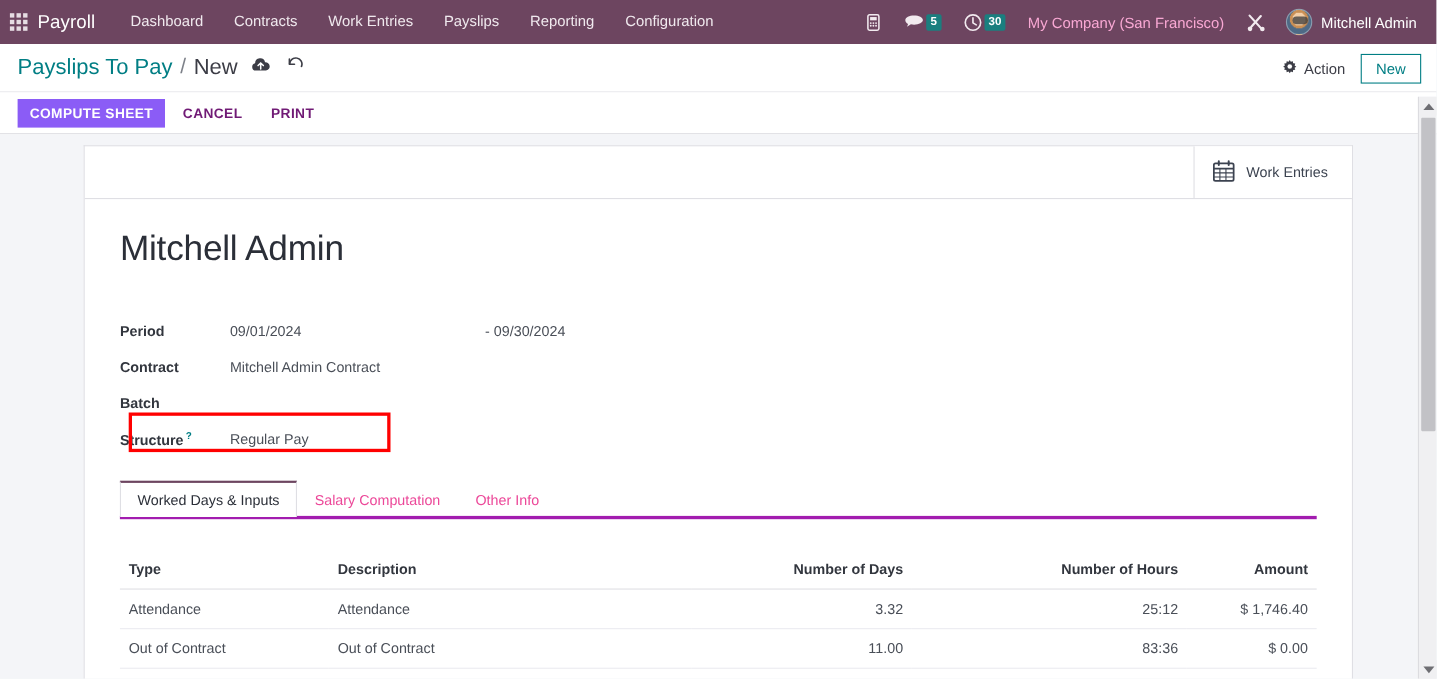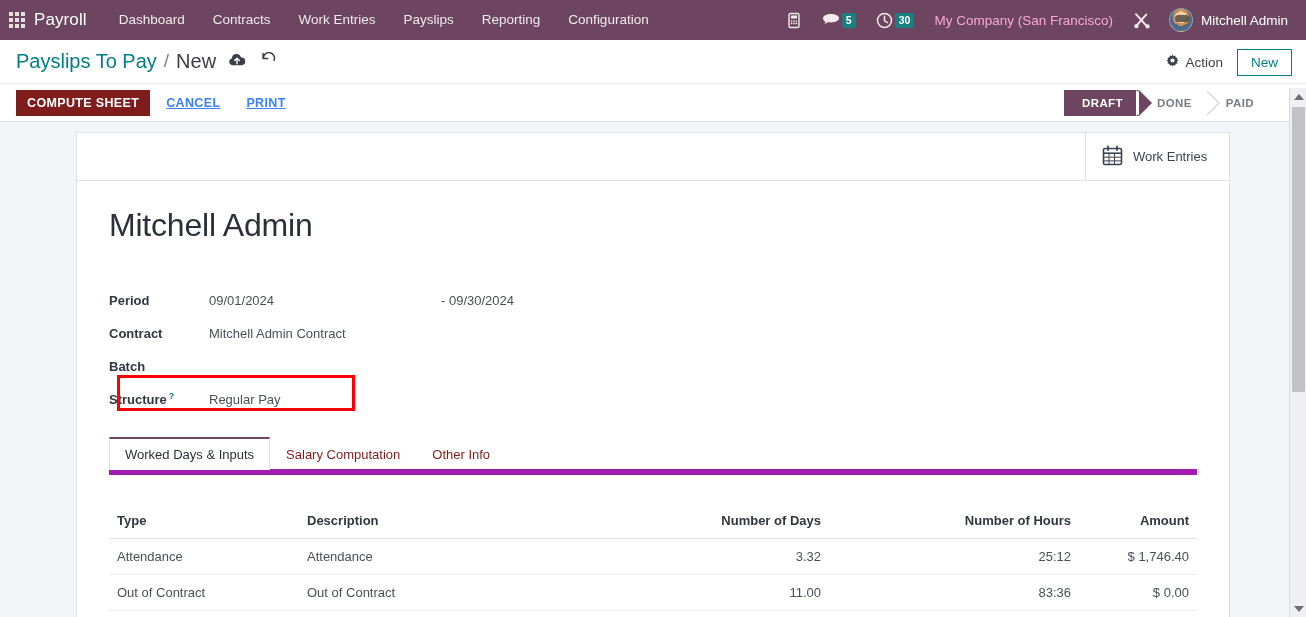--- a/index.html
+++ b/index.html
@@ -95,28 +95,28 @@
     font-size: 13.5px; padding: 5px 13px; cursor: pointer; border-radius: 0px;
     font-family: inherit;
   }
 
   
   .cpanel-bottom {
     height: 38px; background: #ffffff; display: flex; align-items: center;
     padding: 0 16px; position: relative; border-bottom: 1px solid #dfdfe4;
   }
   .btn-primary {
-    background: #7f1d1d; color: #fff; font-size: 12.5px; font-weight: bold;
+    background: #8b5cf6; color: #fff; font-size: 12.5px; font-weight: bold;
     letter-spacing: .35px; padding: 6px 11px; border: none; cursor: pointer;
     font-family: inherit;
   }
   .btn-text {
-    background: none; border: none; color: #3b82f6; font-size: 12.5px;
+    background: none; border: none; color: #701a75; font-size: 12.5px;
     font-weight: bold; letter-spacing: .35px; padding: 6px 10px;
-    cursor: pointer; margin-left: 6px; font-family: inherit; text-decoration: underline;
+    cursor: pointer; margin-left: 6px; font-family: inherit;
   }
 
   .statusbar { position: absolute; right: 36px; top: 6px; display: flex; height: 26px; }
   .st {
     position: relative; font-size: 11.5px; font-weight: bold;
     letter-spacing: .4px; display: flex; align-items: center;
     padding: 0 16px 0 18px; color: #7a7d86; background: #fff;
     cursor: pointer;
   }
   .st.active { background: #6d4560; color: #fff; padding-left: 18px; }
@@ -178,23 +178,23 @@
   .fval.date2 { padding-left: 0px; }
   .fval.empty { min-height: 15px; }
 
   .annot-box {
     position: absolute; border: 3px solid #ff0000; pointer-events: none;
     left: 8px; top: 91px; width: 238px; height: 36px;
   }
 
   
   .notebook { margin-top: 20px; }
-  .tabs { display: flex; border-bottom: 6px solid #a21caf; align-items: center; }
+  .tabs { display: flex; border-bottom: 3px solid #a21caf; align-items: center; }
   .tab {
-    padding: 9px 15px 8px 15px; font-size: 13px; color: #7f1d1d;
+    padding: 9px 15px 8px 15px; font-size: 13px; color: #ec4899;
     cursor: pointer; border: 1px solid transparent; border-bottom: none;
     position: relative; top: 1px; background: transparent;
   }
   .tab.active {
     background: #fff; border-color: #dfdfe4; color: #2b2f38;
     border-top: 2px solid #6d4560; padding-top: 8px;
   }
 
   .tab-body { padding: 24px 0 0 0; }
   .section-title {
@@ -337,25 +337,20 @@
     </button>
     <button class="new-btn">New</button>
   </div>
 </div>
 
 <div class="cpanel-bottom">
   <button class="btn-primary">COMPUTE SHEET</button>
   <button class="btn-text">CANCEL</button>
   <button class="btn-text">PRINT</button>
 
-  <div class="statusbar">
-    <div class="st active">DRAFT</div>
-    <div class="st arrow">DONE</div>
-    <div class="st arrow">PAID</div>
-  </div>
 </div>
 
 <div class="content-area">
   <div class="sheet">
 
     <div class="button-box">
       <div class="smart-btn">
         <span>
           <svg width="21" height="21" viewBox="0 0 21 21">
             <rect x="1.5" y="3.5" width="18" height="16" rx="1.5" fill="none" stroke="#3c4350" stroke-width="1.6"></rect>

